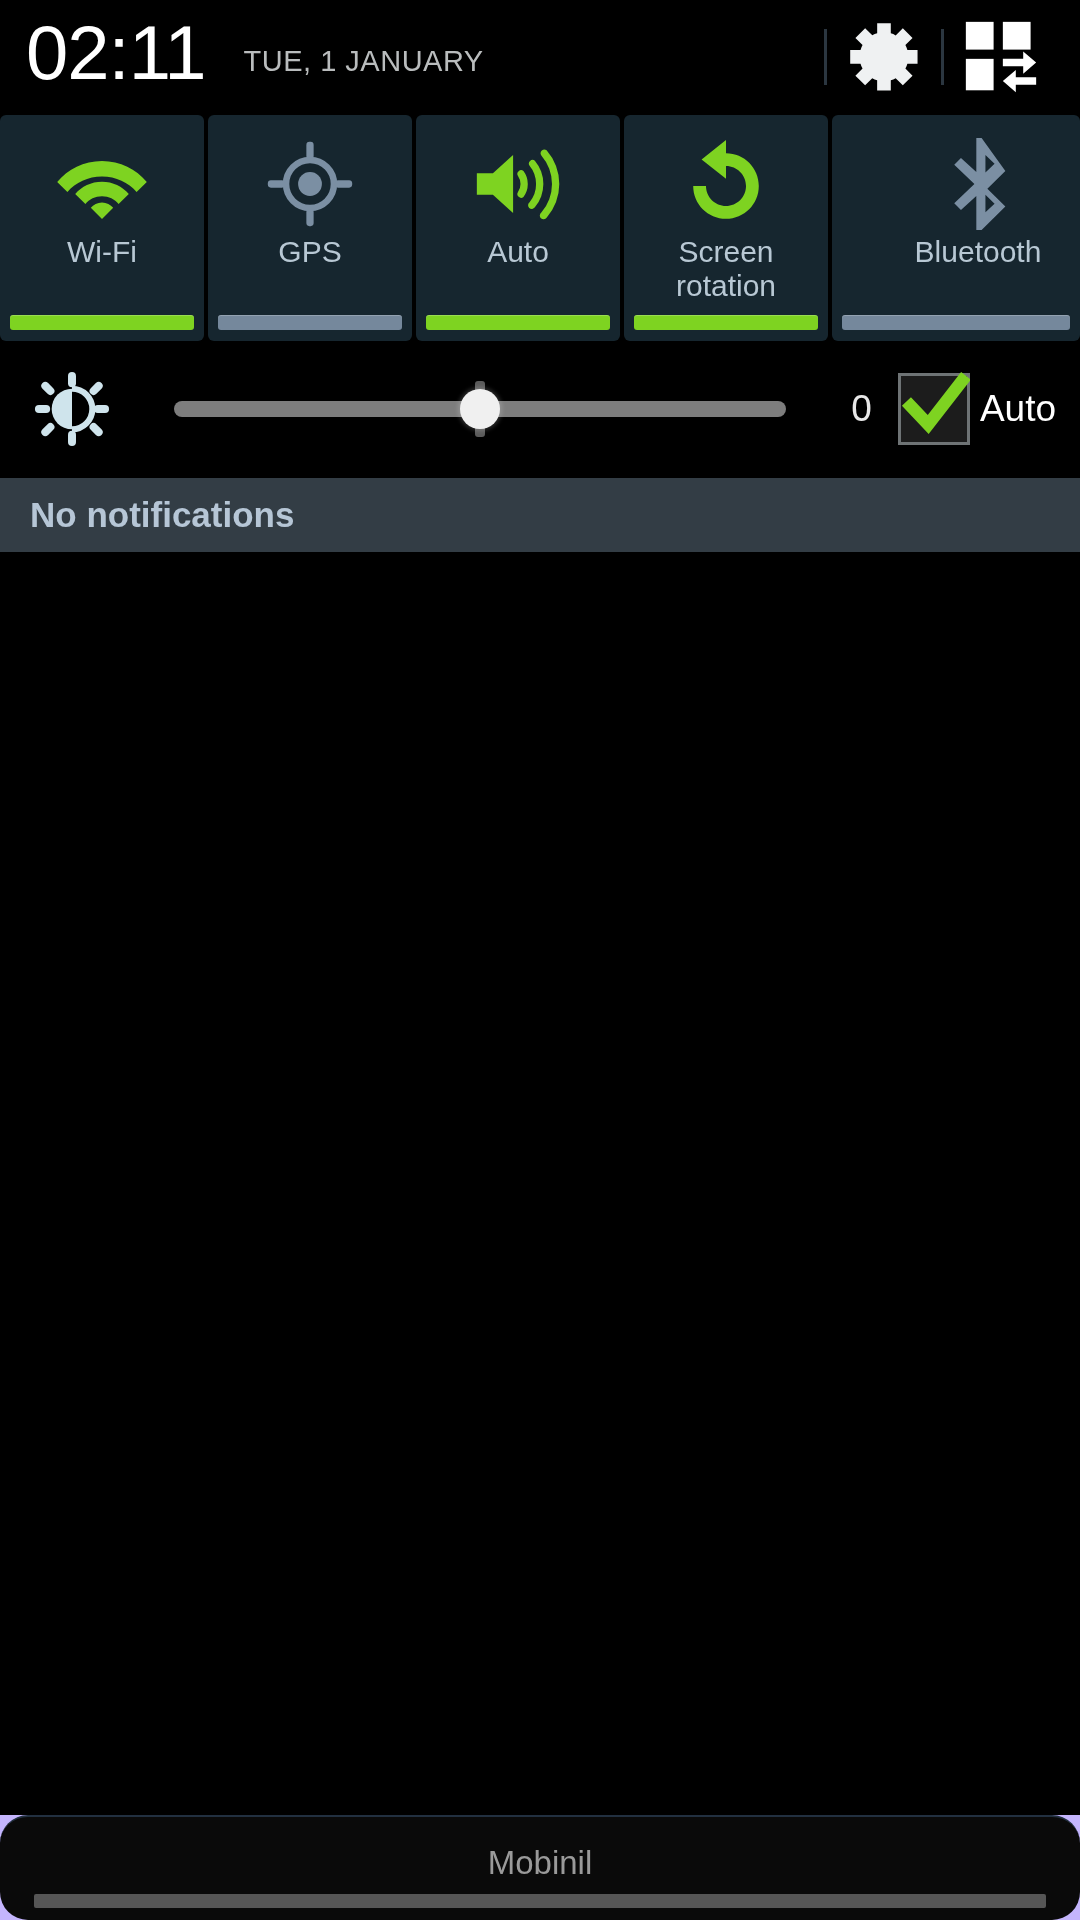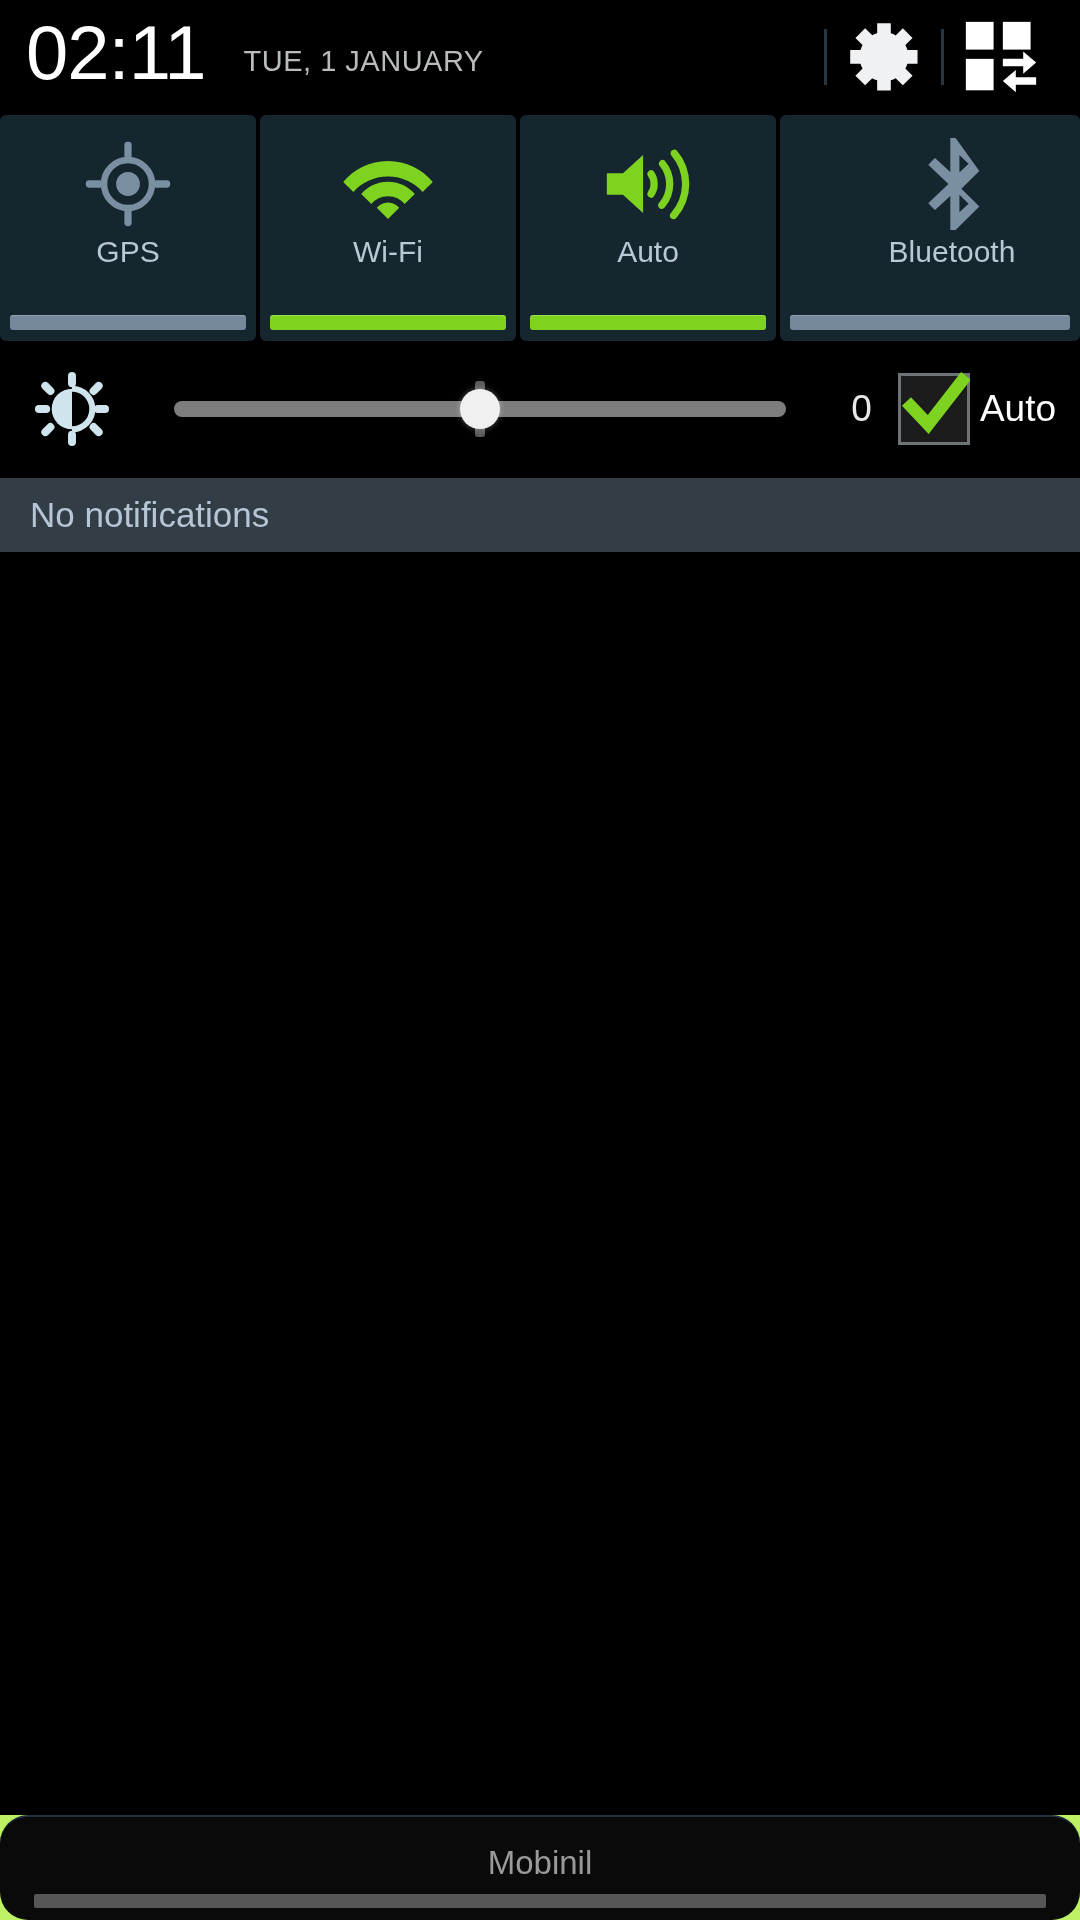--- a/index.html
+++ b/index.html
@@ -12,21 +12,21 @@
     height: 1920px;
     overflow: hidden;
     font-family: "Liberation Sans", sans-serif;
     -webkit-font-smoothing: antialiased;
   }
 
   .shade {
     position: relative;
     width: 1080px;
     height: 1920px;
-    background: #bef264;
+    background: #c4b5fd;
     display: flex;
     flex-direction: column;
     justify-content: flex-end;
   }
 
   
   .header {
     position: relative;
     height: 113px;
     flex: 0 0 113px;
@@ -198,20 +198,21 @@
     background: #333d45;
     display: flex;
     align-items: center;
     padding-left: 30px;
     box-sizing: border-box;
     border-top: 2px solid #000000;
   }
   .notif-text {
     color: #b6c6d6;
     font-size: 35px;
+    font-weight: bold;
   }
 
   
   .body-empty {
     flex: 1 1 auto;
     background: #000000;
   }
 
   
   .footer {
@@ -276,58 +277,68 @@
           <path fill="#ffffff" d="M39 31H28v-4l-7 6 7 6v-4h11z"></path>
         </svg>
       </span>
     </div>
   </div>
 
   <div class="tiles">
 
     <div class="tile">
       <div class="tile-icon">
+        <svg width="96" height="72" viewBox="0 0 48 36">
+          <path fill="#7ed321" d="M24 6.5C14.9 6.5 6.9 10.6 1.6 17l5.1 5C10.8 17.3 17 14.3 24 14.3s13.2 3 17.3 7.7l5.1-5C41.1 10.6 33.1 6.5 24 6.5z"></path>
+          <path fill="#7ed321" d="M24 16.9c-5.4 0-10.2 2.4-13.4 6.1l5.1 5c1.9-2.4 4.9-3.9 8.3-3.9s6.4 1.5 8.3 3.9l5.1-5c-3.2-3.7-8-6.1-13.4-6.1z"></path>
+          <path fill="#7ed321" d="M24 27.2c-2.3 0-4.3 1.1-5.6 2.7l5.6 5.6 5.6-5.6c-1.3-1.6-3.3-2.7-5.6-2.7z"></path>
+        </svg>
+      </div>
+      <div class="tile-label">Wi-Fi</div>
+      <div class="tile-bar bar-on"></div>
+    </div>
+
+    <div class="tile">
+      <div class="tile-icon">
         <svg width="92" height="92" viewBox="0 0 48 48">
           <circle cx="24" cy="24" r="12.5" fill="none" stroke="#7b8fa3" stroke-width="3.4"></circle>
           <circle cx="24" cy="24" r="6.2" fill="#7b8fa3"></circle>
           <rect x="22.1" y="2" width="3.8" height="9" rx="1.6" fill="#7b8fa3"></rect>
           <rect x="22.1" y="37" width="3.8" height="9" rx="1.6" fill="#7b8fa3"></rect>
           <rect x="2" y="22.1" width="9" height="3.8" rx="1.6" fill="#7b8fa3"></rect>
           <rect x="37" y="22.1" width="9" height="3.8" rx="1.6" fill="#7b8fa3"></rect>
         </svg>
       </div>
       <div class="tile-label">GPS</div>
       <div class="tile-bar bar-off"></div>
     </div>
 
     <div class="tile">
       <div class="tile-icon">
-        <svg width="96" height="72" viewBox="0 0 48 36">
-          <path fill="#7ed321" d="M24 6.5C14.9 6.5 6.9 10.6 1.6 17l5.1 5C10.8 17.3 17 14.3 24 14.3s13.2 3 17.3 7.7l5.1-5C41.1 10.6 33.1 6.5 24 6.5z"></path>
-          <path fill="#7ed321" d="M24 16.9c-5.4 0-10.2 2.4-13.4 6.1l5.1 5c1.9-2.4 4.9-3.9 8.3-3.9s6.4 1.5 8.3 3.9l5.1-5c-3.2-3.7-8-6.1-13.4-6.1z"></path>
-          <path fill="#7ed321" d="M24 27.2c-2.3 0-4.3 1.1-5.6 2.7l5.6 5.6 5.6-5.6c-1.3-1.6-3.3-2.7-5.6-2.7z"></path>
-        </svg>
-      </div>
-      <div class="tile-label">Wi-Fi</div>
-      <div class="tile-bar bar-on"></div>
-    </div>
-
-    <div class="tile">
-      <div class="tile-icon">
         <svg width="98" height="80" viewBox="0 0 50 40">
           <path fill="#7ed321" d="M4 14.5h8.2L22.5 5.2v29.6L12.2 25.5H4z"></path>
           <path fill="#7ed321" d="M27.8 13.4a1.9 1.9 0 0 0-2.8 2.5 7.2 7.2 0 0 1 0 8.2 1.9 1.9 0 0 0 2.8 2.5 11 11 0 0 0 0-13.2z"></path>
           <path fill="#7ed321" d="M33.6 8.1a1.9 1.9 0 0 0-2.7 2.6 14.7 14.7 0 0 1 0 18.6 1.9 1.9 0 1 0 2.7 2.6 18.5 18.5 0 0 0 0-23.8z"></path>
           <path fill="#7ed321" d="M39.6 2.8a1.9 1.9 0 0 0-2.7 2.6 22.3 22.3 0 0 1 0 29.2 1.9 1.9 0 1 0 2.7 2.6 26.1 26.1 0 0 0 0-34.4z"></path>
         </svg>
       </div>
       <div class="tile-label">Auto</div>
       <div class="tile-bar bar-on"></div>
     </div>
 
+    <div class="tile">
+      <div class="tile-icon">
+        <svg width="92" height="88" viewBox="0 0 46 44">
+          <path fill="#7ed321" d="M23 6.6c9.1 0 16.4 7.3 16.4 16.4S32.1 39.4 23 39.4 6.6 32.1 6.6 23H13c0 5.5 4.5 10 10 10s10-4.5 10-10-4.5-10-10-10v6.4L10.8 9.8 23 0z"></path>
+        </svg>
+      </div>
+      <div class="tile-label" style="white-space:pre-line;">Screen
+rotation</div>
+      <div class="tile-bar bar-on"></div>
+    </div>
 
     <div class="tile">
       <div class="tile-icon">
         <svg width="74" height="96" viewBox="0 0 30 40">
           <path fill="#7b8fa3" d="M14.3 0.8v14.2L7.9 9.2 5.1 12l8.4 8-8.4 8 2.8 2.8 6.4-5.8v14.2h2.2l9.9-9.8-7.5-7.4 7.5-7.4L16.5 0.8zM18.1 7.9l3.8 3.7-3.8 3.6zm0 16.6 3.8 3.7-3.8 3.6z"></path>
         </svg>
       </div>
       <div class="tile-label">Bluetooth</div>
       <div class="tile-bar bar-off"></div>
     </div>

